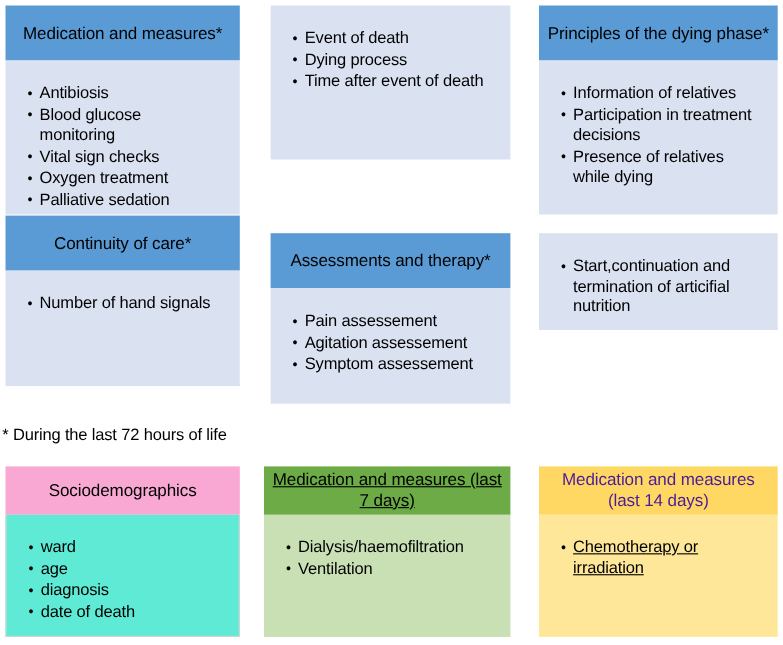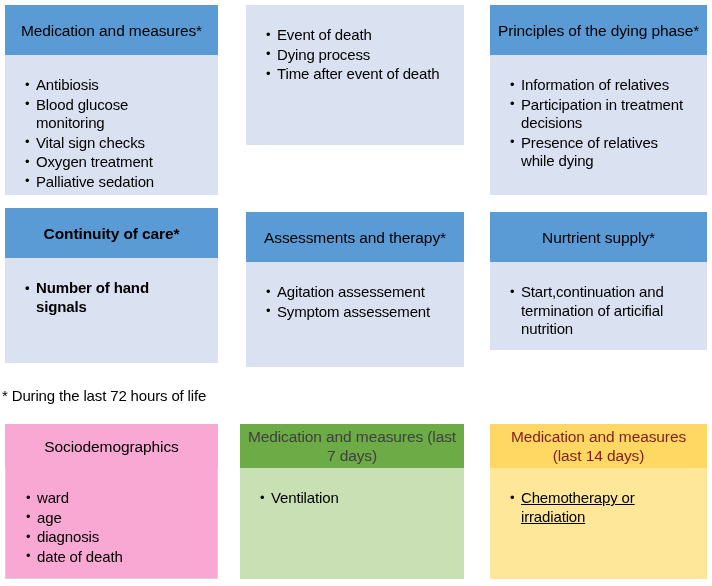--- a/index.html
+++ b/index.html
@@ -79,38 +79,39 @@
   .theme-blue .card-body {
     background: #dae1f0;
   }
 
   
   .theme-gray .card-header {
     background: #f9a8d4;
     color: #000000;
   }
   .theme-gray .card-body {
-    background: #f9a8d4;
+    background: #5eead4;
     border: 1px solid #d4d4d4;
     border-top: none;
   }
 
   
   .theme-green .card-header {
     background: #6cab45;
-    color: #404040;
+    color: #000000;
+    text-decoration: underline;
   }
   .theme-green .card-body {
     background: #c8e0b4;
   }
 
   
   .theme-yellow .card-header {
     background: #ffd864;
-    color: #7f1d1d;
+    color: #4c1d95;
   }
   .theme-yellow .card-body {
     background: #ffe79a;
   }
 
   .footnote {
     position: absolute;
     font-size: 15px;
     line-height: 18px;
     letter-spacing: -0.15px;
@@ -149,41 +150,41 @@
     <div class="card-header">Principles of the dying phase*</div>
     <div class="card-body" style="height:140px;">
       <ul>
         <li>Information of relatives</li>
         <li>Participation in treatment decisions</li>
         <li>Presence of relatives while dying</li>
       </ul>
     </div>
   </div>
 
-  <div class="card theme-blue" style="left:5px; top:208px; width:213px; height:201px;font-weight:bold;">
+  <div class="card theme-blue" style="left:5px; top:196px; width:213px; height:201px;">
     <div class="card-header">Continuity of care*</div>
     <div class="card-body" style="height:105px;">
       <ul>
         <li>Number of hand signals</li>
       </ul>
     </div>
   </div>
 
   <div class="card theme-blue" style="left:246px; top:212px; width:218px; height:155px;border-radius:14px;">
     <div class="card-header">Assessments and therapy*</div>
     <div class="card-body" style="height:105px;">
       <ul>
+        <li>Pain assessement</li>
         <li>Agitation assessement</li>
         <li>Symptom assessement</li>
       </ul>
     </div>
   </div>
 
   <div class="card theme-blue" style="left:490px; top:212px; width:217px; height:155px;">
-    <div class="card-header">Nurtrient supply*</div>
     <div class="card-body" style="height:88px;">
       <ul>
         <li>Start,continuation and termination of articifial nutrition</li>
       </ul>
     </div>
   </div>
 
   <div class="footnote" style="left:2px; top:387px;">* During the last 72 hours of life</div>
 
   <div class="card theme-gray" style="left:5px; top:424px; width:213px; height:155px;">
@@ -195,20 +196,21 @@
         <li>diagnosis</li>
         <li>date of death</li>
       </ul>
     </div>
   </div>
 
   <div class="card theme-green" style="left:240px; top:424px; width:224px; height:155px;">
     <div class="card-header" style="height:44px;">Medication and measures (last 7 days)</div>
     <div class="card-body" style="height:111px;">
       <ul>
+        <li>Dialysis/haemofiltration</li>
         <li>Ventilation</li>
       </ul>
     </div>
   </div>
 
   <div class="card theme-yellow" style="left:490px; top:424px; width:217px; height:155px;">
     <div class="card-header" style="height:44px;">Medication and measures (last 14 days)</div>
     <div class="card-body" style="height:111px;text-decoration:underline;">
       <ul>
         <li>Chemotherapy or irradiation</li>

